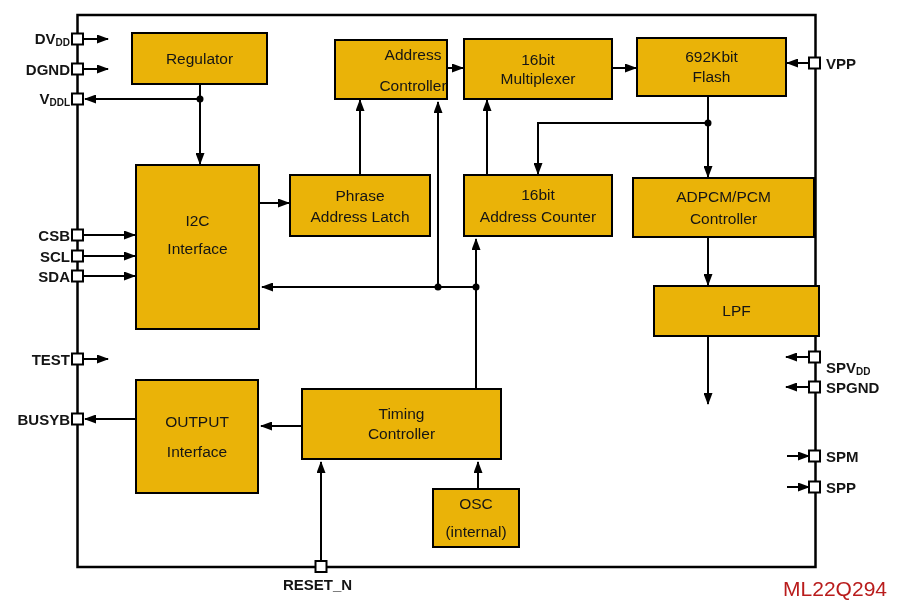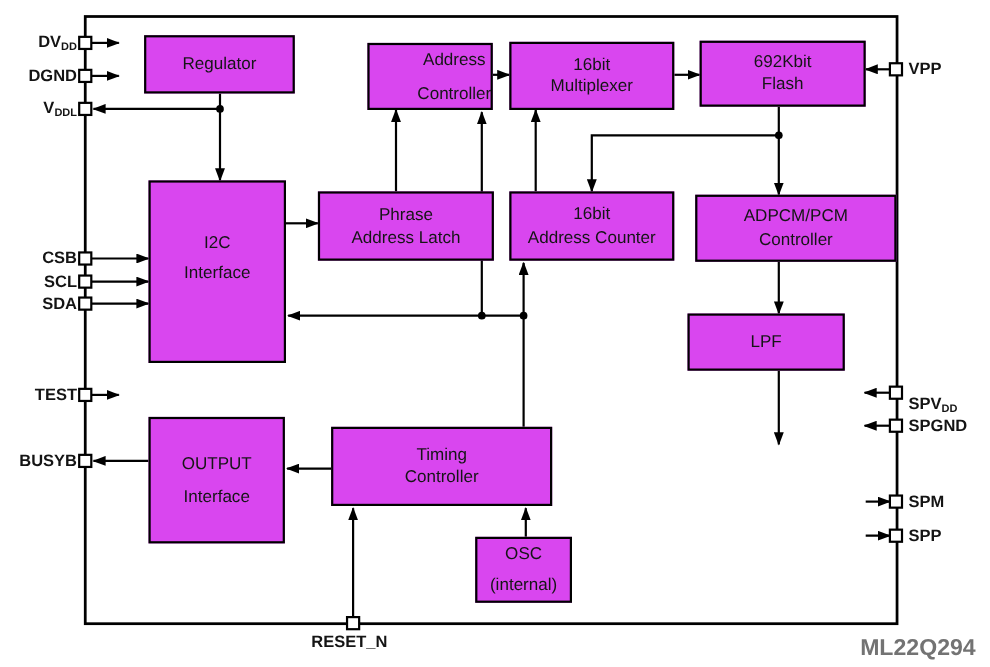--- a/index.html
+++ b/index.html
@@ -1,50 +1,50 @@
 <!DOCTYPE html>
 <html><head>
 <meta charset="utf-8">
 <style>
   html,body{margin:0;padding:0;background:#fff;}
   .stage{position:relative;width:900px;height:606px;background:#ffffff;
          font-family:"Liberation Sans", sans-serif;color:#111;overflow:hidden;}
   svg.wires{position:absolute;left:0;top:0;}
 
-  .block{position:absolute;box-sizing:border-box;border:2px solid #000;background:#d946ef;
+  .block{position:absolute;box-sizing:border-box;border:2px solid #000;background:#eab308;
          display:flex;flex-direction:column;align-items:center;justify-content:center;
          font-size:15.5px;line-height:20px;color:#151515;}
   .block span{display:block;white-space:nowrap;}
 
   .b-regulator{left:131px;top:32px;width:137px;height:53px;}
   .b-addrctrl {left:334px;top:39px;width:114px;height:61px;line-height:31px;padding-left:44px;}
   .b-mux      {left:463px;top:38px;width:150px;height:62px;line-height:19px;}
   .b-flash    {left:636px;top:37px;width:151px;height:60px;line-height:20px;}
-  .b-latch    {left:289px;top:174px;width:160px;height:63px;line-height:21px;}
+  .b-latch    {left:289px;top:174px;width:142px;height:63px;line-height:21px;}
   .b-counter  {left:463px;top:174px;width:150px;height:63px;line-height:22px;}
   .b-synth    {left:632px;top:177px;width:183px;height:61px;line-height:22px;}
   .b-i2c      {left:135px;top:164px;width:125px;height:166px;line-height:28px;padding-bottom:24px;}
-  .b-lpf      {left:625px;top:285px;width:143px;height:52px;}
+  .b-lpf      {left:653px;top:285px;width:167px;height:52px;}
   .b-output   {left:135px;top:379px;width:124px;height:115px;line-height:30px;}
   .b-timing   {left:301px;top:388px;width:201px;height:72px;line-height:20px;}
   .b-osc      {left:432px;top:488px;width:88px;height:60px;line-height:28px;}
   .b-amp      {left:632px;top:404px;width:155px;height:132px;line-height:30px;padding-bottom:32px;}
 
   .plabel{position:absolute;font-size:15px;font-weight:bold;white-space:nowrap;color:#141414;
           transform:translateY(-50%);}
   .plabel .sub{font-size:10px;vertical-align:-2.5px;}
   .pl-left{right:830px;text-align:right;}
   .pl-right{left:826px;text-align:left;}
   .pl-dvdd {top:39px;}  .pl-dgnd {top:69px;}  .pl-vddl {top:99px;}
   .pl-csb  {top:235px;} .pl-scl  {top:256px;} .pl-sda  {top:276px;}
   .pl-test {top:359px;} .pl-busyb{top:419px;}
   .pl-vpp  {top:63px;}  .pl-spvdd{top:357px;margin-top:11px;} .pl-spgnd{top:387px;}
   .pl-spm  {top:456px;} .pl-spp  {top:487px;}
   .pl-reset{left:283px;top:584px;transform:translateY(-50%);}
-  .part-number{position:absolute;right:13px;top:577px;font-size:21px;font-weight:bold;color:#737373;}
+  .part-number{position:absolute;right:13px;top:577px;font-size:21px;font-weight:normal;color:#b91c1c;}
 </style>
 </head>
 <body>
 
 <div class="stage">
 
   <svg class="wires" width="900" height="606" viewBox="0 0 900 606">
     <defs>
       <marker id="arr" viewBox="0 0 12 9" refX="11" refY="4.5" markerWidth="12" markerHeight="9" orient="auto" markerUnits="userSpaceOnUse">
         <path d="M0,0 L12,4.5 L0,9 Z" fill="#000"></path>

